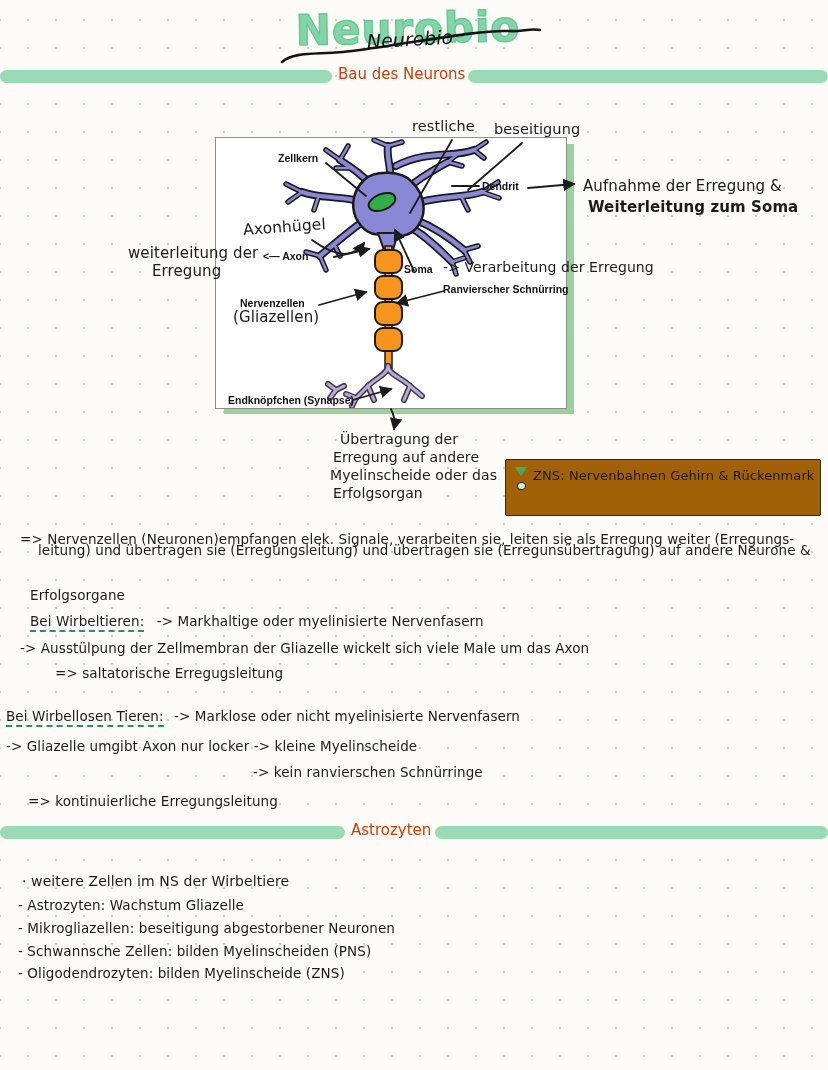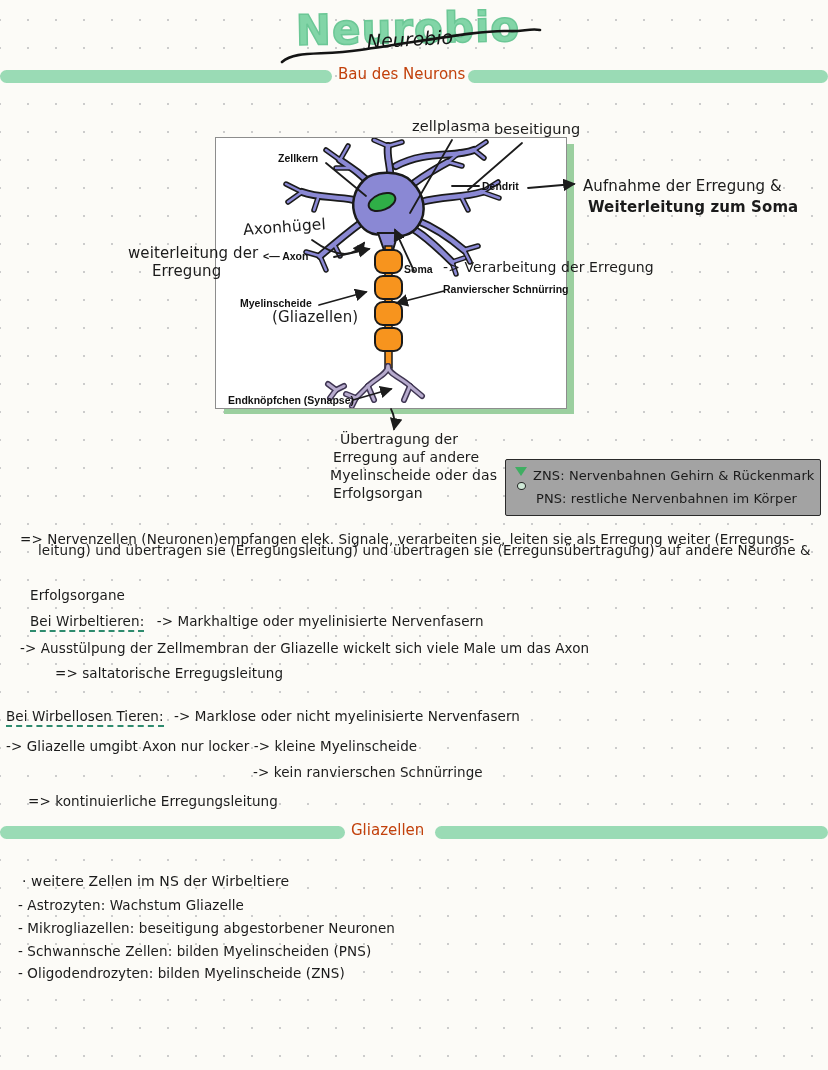--- a/index.html
+++ b/index.html
@@ -27,21 +27,21 @@
     position:absolute;left:300px;top:28px;width:220px;text-align:center;
     font-family:"DejaVu Sans", sans-serif;font-size:19px;font-style:italic;color:#141414;transform:rotate(-3deg);
   }
   .diagram-box{
     position:absolute;left:215px;top:137px;width:350px;height:270px;
     background:#ffffff;border:1.5px solid #8d8d8d;
     box-shadow:8px 6px 0 -1px #9bcf9f;
   }
   .zns-box{
     position:absolute;left:505px;top:459px;width:314px;height:55px;
-    background:#a3a3a3;border:1.6px solid #2a2a2a;border-radius:2px;
+    background:#a16207;border:1.6px solid #2a2a2a;border-radius:2px;
   }
   .tri-icon{
     width:0;height:0;border-left:6px solid transparent;border-right:6px solid transparent;
     border-top:9px solid #3fae62;position:absolute;left:9px;top:7px;
   }
   .dot-icon{
     width:7px;height:6px;border:1.5px solid #222;border-radius:50%;background:#cfe8d6;
     position:absolute;left:11px;top:22px;
   }
   .underline-green{border-bottom:2px dashed #2e8b6e;padding-bottom:1px;}
@@ -180,27 +180,27 @@
       </g>
     </g>
   </svg>
 </div>
 
 <div class="abs printed" style="left:278px;top:152px;">Zellkern</div>
 <div class="abs printed" style="left:482px;top:180px;">Dendrit</div>
 <div class="abs printed" style="left:263px;top:250px;">&lt;— Axon</div>
 <div class="abs printed" style="left:404px;top:263px;">Soma</div>
 <div class="abs printed" style="left:443px;top:283px;">Ranvierscher Schnürring</div>
-<div class="abs printed" style="left:240px;top:297px;">Myelinscheide</div>
+<div class="abs printed" style="left:240px;top:297px;">Nervenzellen</div>
 <div class="abs printed" style="left:228px;top:394px;">Endknöpfchen (Synapse)</div>
 
-<div class="abs hand" style="left:412px;top:118px;font-size:14.5px;">zellplasma</div>
+<div class="abs hand" style="left:412px;top:118px;font-size:14.5px;">restliche</div>
 <div class="abs hand" style="left:494px;top:121px;font-size:14.5px;">beseitigung</div>
 <div class="abs hand" style="left:243px;top:218px;font-size:15.5px;transform:rotate(-4deg);">Axonhügel</div>
-<div class="abs hand hand-lg" style="left:233px;top:308px;margin-left:39px;">(Gliazellen)</div>
+<div class="abs hand hand-lg" style="left:233px;top:308px;">(Gliazellen)</div>
 <div class="abs hand hand-lg" style="left:128px;top:244px;">weiterleitung der</div>
 <div class="abs hand hand-lg" style="left:152px;top:262px;">Erregung</div>
 <div class="abs hand hand-lg" style="left:583px;top:177px;">Aufnahme der Erregung &amp;</div>
 <div class="abs hand hand-lg" style="left:588px;top:198px;font-weight:bold;">Weiterleitung zum Soma</div>
 <div class="abs hand" style="left:443px;top:259px;font-size:14px;">-&gt; Verarbeitung der Erregung</div>
 <div class="abs hand" style="left:340px;top:431px;font-size:14px;">Übertragung der</div>
 <div class="abs hand" style="left:333px;top:449px;font-size:14px;">Erregung auf andere</div>
 <div class="abs hand" style="left:330px;top:467px;font-size:14px;">Myelinscheide oder das</div>
 <div class="abs hand" style="left:333px;top:485px;font-size:14px;">Erfolgsorgan</div>
 
@@ -223,21 +223,20 @@
     <path d="M319,305 L366,292" marker-end="url(#ah)"></path>
     <path d="M353,400 L391,389" marker-end="url(#ah)"></path>
     <path d="M391,409 Q396,419 394,429" marker-end="url(#ah)"></path>
   </g>
 </svg>
 
 <div class="zns-box">
   <div class="tri-icon"></div>
   <div class="dot-icon"></div>
   <div class="abs hand" style="left:27px;top:8px;font-size:13px;">ZNS: Nervenbahnen Gehirn &amp; Rückenmark</div>
-  <div class="abs hand" style="left:30px;top:31px;font-size:13px;">PNS: restliche Nervenbahnen im Körper</div>
 </div>
 
 <div class="abs hand" style="left:20px;top:531px;">=&gt; Nervenzellen (Neuronen)empfangen elek. Signale, verarbeiten sie, leiten sie als Erregung weiter (Erregungs-</div>
 <div class="abs hand" style="left:38px;top:542px;">leitung) und übertragen sie (Erregungsleitung) und übertragen sie (Erregunsübertragung) auf andere Neurone &amp;</div>
 <div class="abs hand" style="left:30px;top:587px;">Erfolgsorgane</div>
 
 <div class="abs hand" style="left:30px;top:613px;">
   <span class="underline-green">Bei Wirbeltieren:</span>
   <span style="margin-left:8px;">-&gt; Markhaltige oder myelinisierte Nervenfasern</span>
 </div>
@@ -246,20 +245,20 @@
 
 <div class="abs hand" style="left:6px;top:708px;">
   <span class="underline-green">Bei Wirbellosen Tieren:</span>
   <span style="margin-left:6px;">-&gt; Marklose oder nicht myelinisierte Nervenfasern</span>
 </div>
 <div class="abs hand" style="left:6px;top:738px;">-&gt; Gliazelle umgibt Axon nur locker -&gt; kleine Myelinscheide</div>
 <div class="abs hand" style="left:253px;top:764px;">-&gt; kein ranvierschen Schnürringe</div>
 <div class="abs hand" style="left:28px;top:793px;">=&gt; kontinuierliche Erregungsleitung</div>
 
 <div class="banner-bar" style="left:0;top:826px;width:345px;"></div>
-<div class="banner-label" style="left:351px;top:821px;">Gliazellen</div>
+<div class="banner-label" style="left:351px;top:821px;">Astrozyten</div>
 <div class="banner-bar" style="left:435px;top:826px;width:393px;"></div>
 
 <div class="abs hand" style="left:22px;top:873px;font-size:14px;">· weitere Zellen im NS der Wirbeltiere</div>
 <div class="abs hand" style="left:18px;top:897px;">- Astrozyten: Wachstum Gliazelle</div>
 <div class="abs hand" style="left:18px;top:920px;">- Mikrogliazellen: beseitigung abgestorbener Neuronen</div>
 <div class="abs hand" style="left:18px;top:943px;">- Schwannsche Zellen: bilden Myelinscheiden (PNS)</div>
 <div class="abs hand" style="left:18px;top:965px;">- Oligodendrozyten: bilden Myelinscheide (ZNS)</div>
 
 </body></html>

